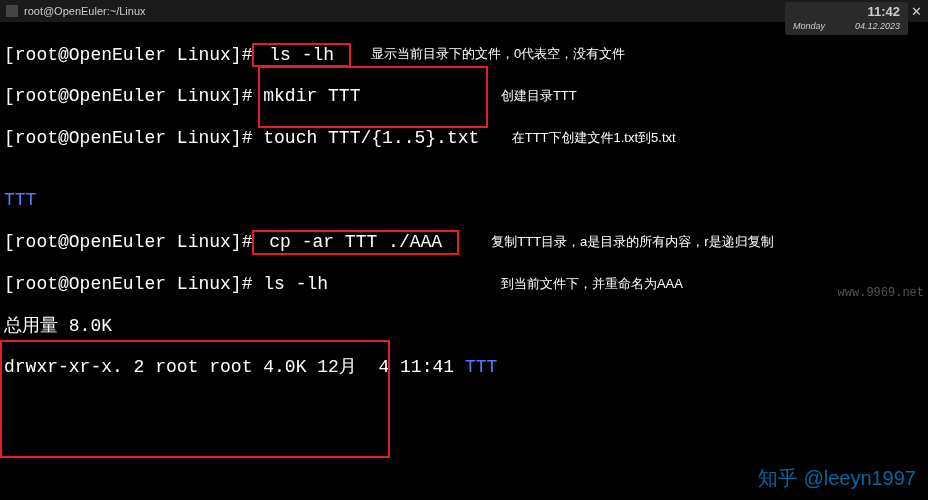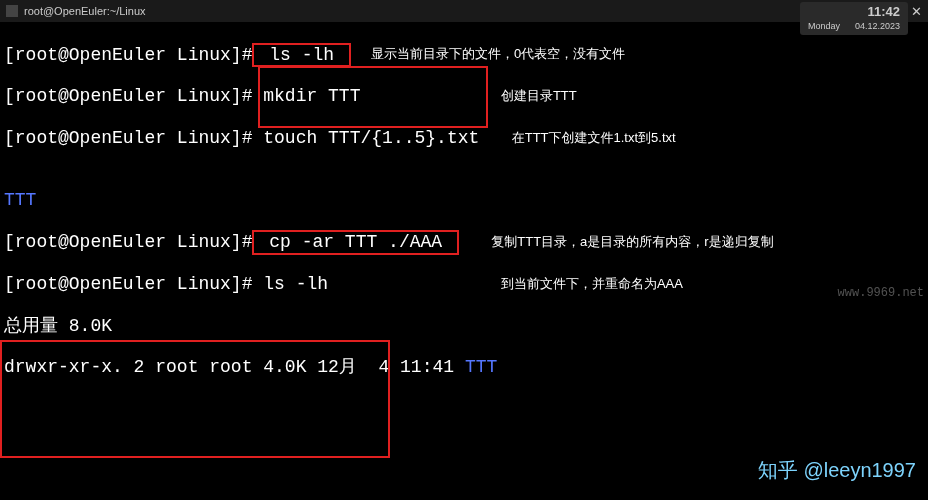--- a/index.html
+++ b/index.html
@@ -35,21 +35,21 @@
       color: #ccc;
       font-family: sans-serif;
       font-size: 11px;
       padding: 2px 8px;
       border-radius: 3px;
       text-align: right;
       line-height: 1.3;
       z-index: 10;
     }
     .clock .time { font-size: 13px; font-weight: bold; }
-    .clock .date-row { display: flex; gap: 15px; font-size: 9px; }
+    .clock .date-row { display: flex; gap: 30px; font-size: 9px; font-style: italic; }
     .terminal {
       padding: 2px 4px;
       white-space: pre;
       line-height: 1.15;
       position: relative;
     }
     .prompt { color: #fff; }
     .dir-blue { color: #5577ff; }
     .annotation {
       color: #fff;
@@ -65,23 +65,23 @@
       padding: 0 4px;
       margin: -2px 0;
     }
     .redbox-block {
       border: 2px solid #e02020;
       position: absolute;
       pointer-events: none;
     }
     .watermark-zhihu {
       position: absolute;
-      bottom: 16px;
+      bottom: 8px;
       right: 12px;
-      color: #7dd3fc;
+      color: #0369a1;
       font-family: sans-serif;
       font-size: 20px;
     }
     .watermark-9969 {
       position: absolute;
       bottom: 40%;
       right: 4px;
       color: #888;
       font-size: 12px;
       font-family: Liberation Mono, monospace;

